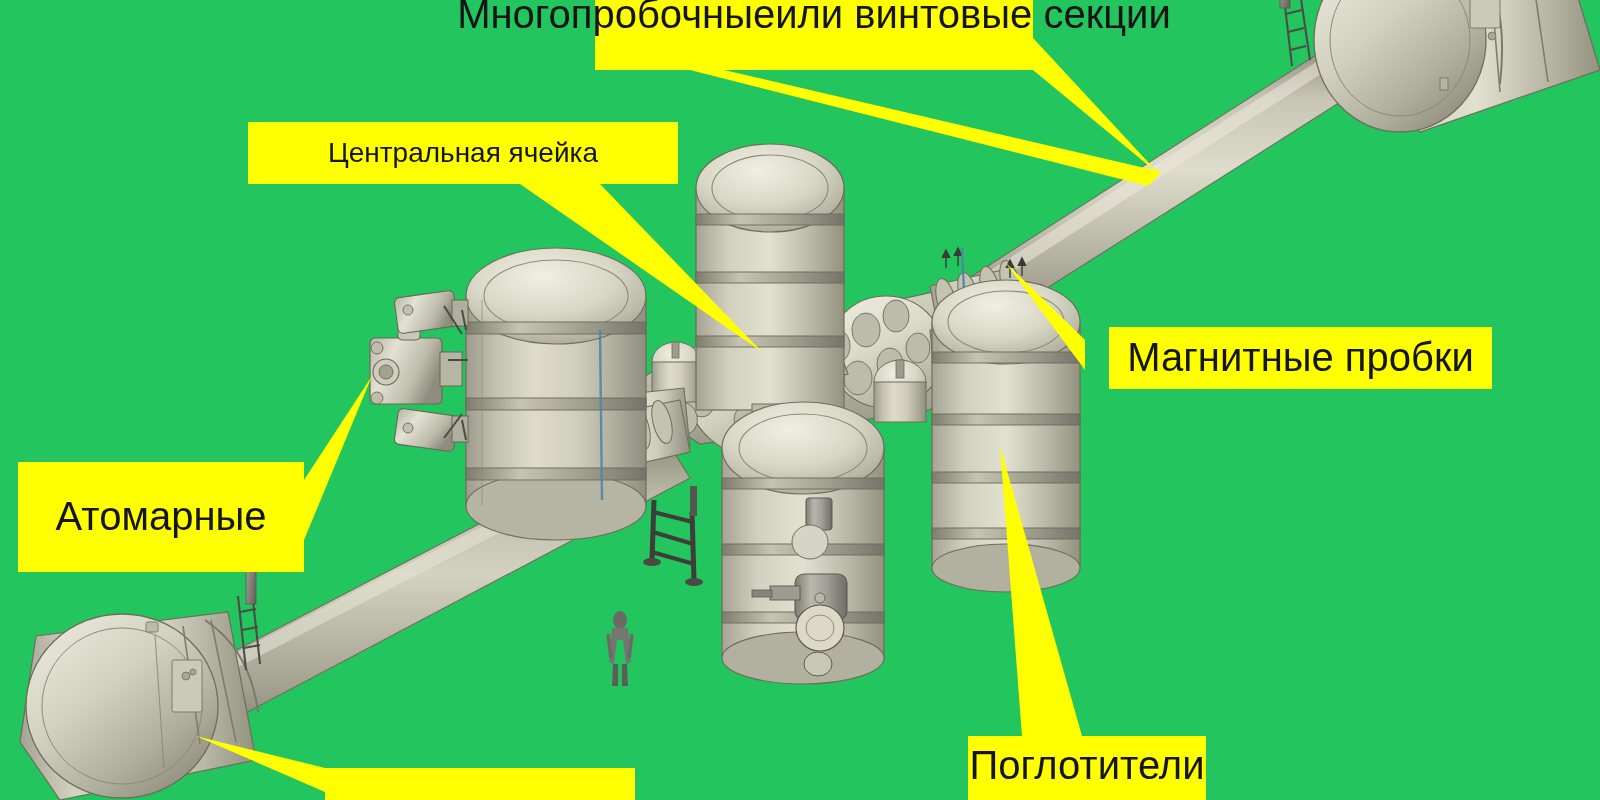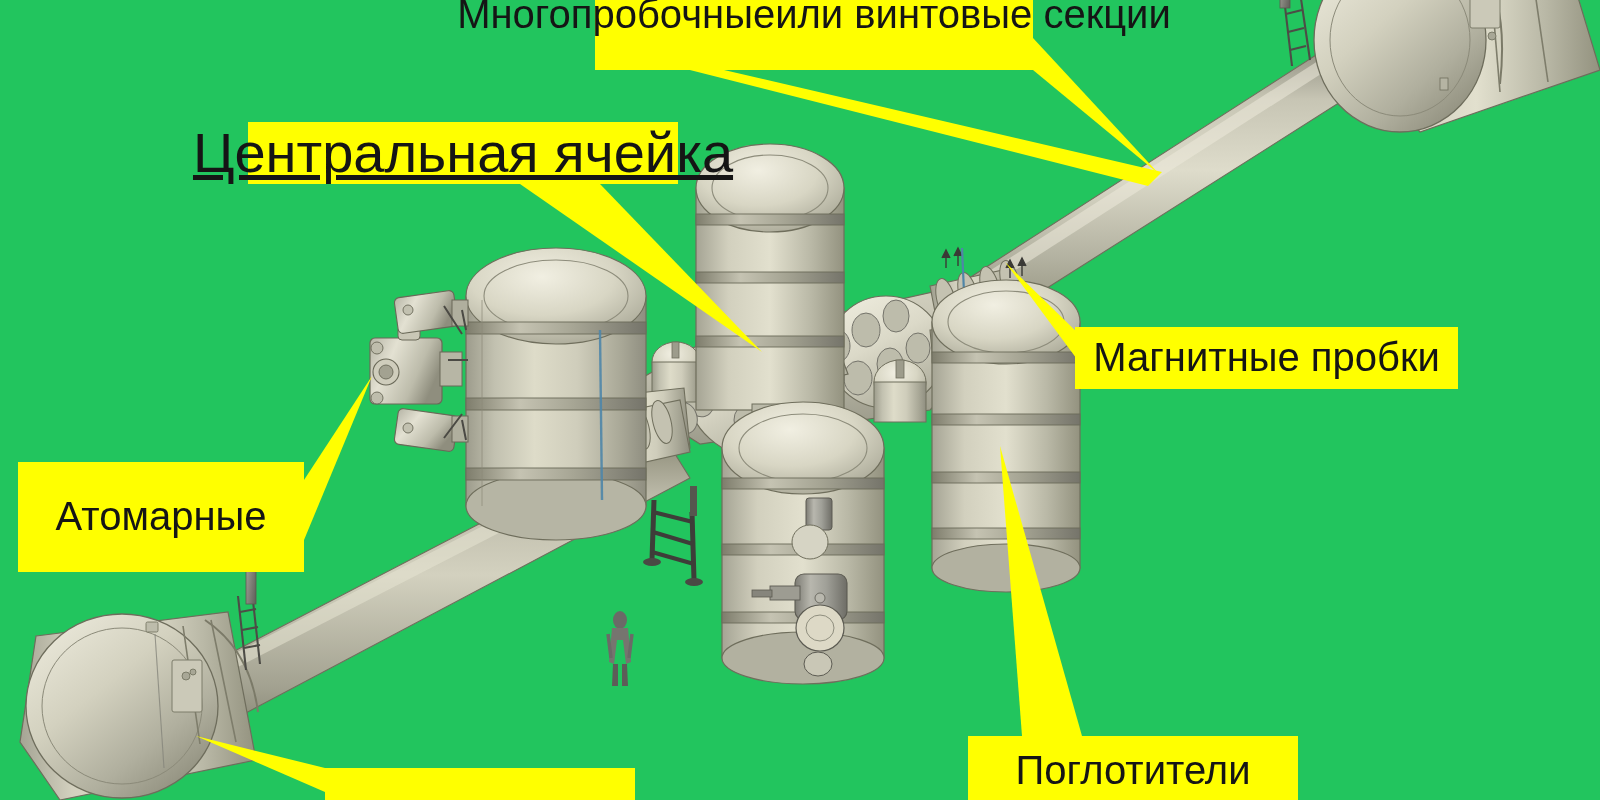--- a/index.html
+++ b/index.html
@@ -8,27 +8,27 @@
        font-family:"Liberation Sans","DejaVu Sans",sans-serif;}
   #stage{position:relative;width:1600px;height:800px;background:#22c55e;overflow:hidden;}
   #svgroot{position:absolute;left:0;top:0;width:1600px;height:800px;}
 
   .label-box{position:absolute;background:#FFFF00;color:#151515;
              font-family:"Liberation Sans","DejaVu Sans",sans-serif;
              font-weight:400;white-space:pre;line-height:1.18;
              display:flex;align-items:center;justify-content:center;
              text-align:center;z-index:40;}
   .lb-multimirror{left:595px;top:-40px;width:438px;height:110px;font-size:40px;}
-  .lb-central{left:248px;top:122px;width:430px;height:62px;font-size:56px;text-decoration:underline;}
-  .lb-plugs{left:1075px;top:327px;width:383px;height:62px;font-size:40px;}
+  .lb-central{left:248px;top:122px;width:430px;height:62px;font-size:28px;}
+  .lb-plugs{left:1109px;top:327px;width:383px;height:62px;font-size:40px;}
   .lb-inject{left:18px;top:462px;width:286px;height:110px;font-size:40px;
              flex-direction:column;text-align:right;}
   .lb-inject span{display:block;}
-  .lb-absorb{left:968px;top:736px;width:330px;height:64px;font-size:40px;
-             align-items:center;padding-top:6px;box-sizing:border-box;}
+  .lb-absorb{left:968px;top:736px;width:238px;height:64px;font-size:40px;
+             align-items:flex-start;padding-top:6px;box-sizing:border-box;}
   .lb-bottom{left:325px;top:768px;width:310px;height:40px;font-size:40px;}
 </style>
 </head>
 <body>
 
 <div id="stage">
 
   <svg id="svgroot" viewBox="0 0 1600 800">
     <defs>
       <linearGradient id="gShellV" x1="0" y1="0" x2="1" y2="0">

